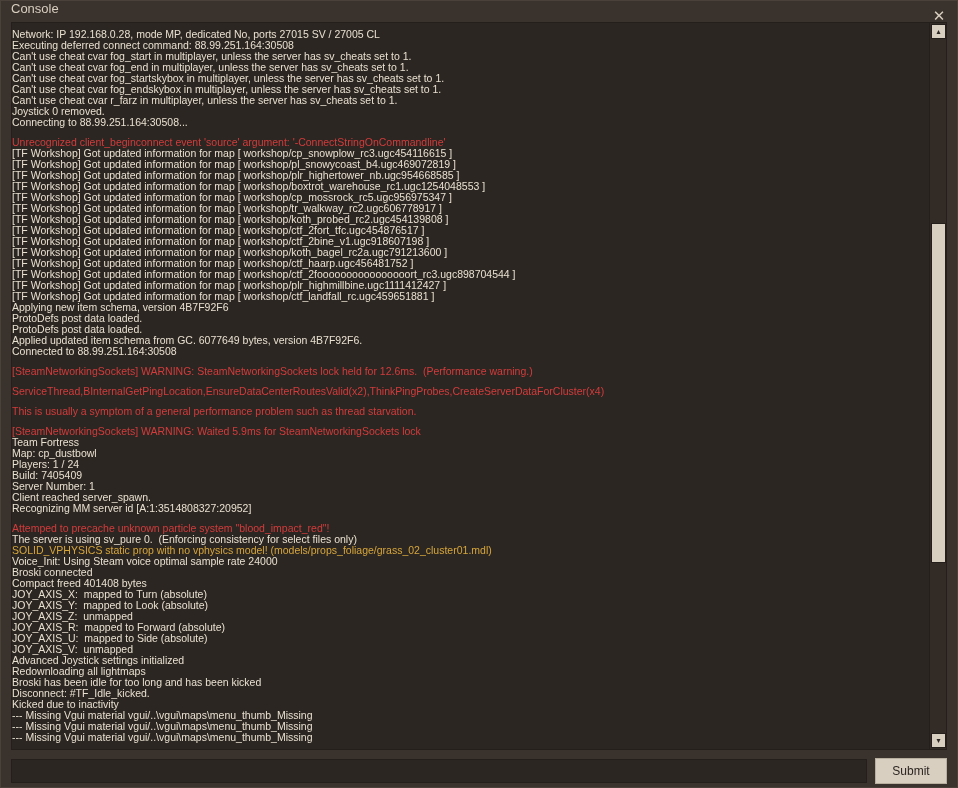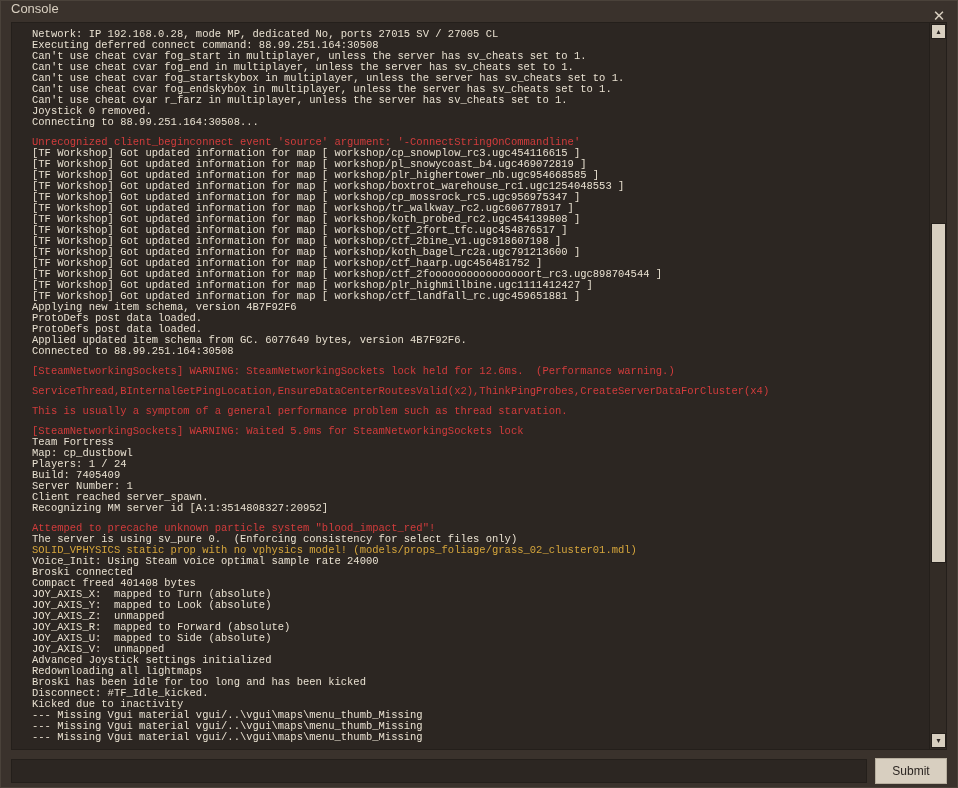--- a/index.html
+++ b/index.html
@@ -41,22 +41,22 @@
   .log-container {
     flex: 1;
     margin: 6px 10px 8px 10px;
     background: #2c2622;
     border: 1px solid #241f1b;
     position: relative;
     display: flex;
   }
   .log {
     flex: 1;
-    padding: 6px 20px;
-    font-family: Liberation Mono, monospace;
+    padding: 6px 0;
+    font-family: Liberation Sans, sans-serif;
     font-size: 10.5px;
     line-height: 11px;
     color: #e8e0d0;
     white-space: pre;
     overflow: hidden;
   }
   .log .red { color: #d23c3c; margin-top: 9px; }
   .log .orange { color: #d6a63c; }
   .scrollbar {
     width: 17px;

